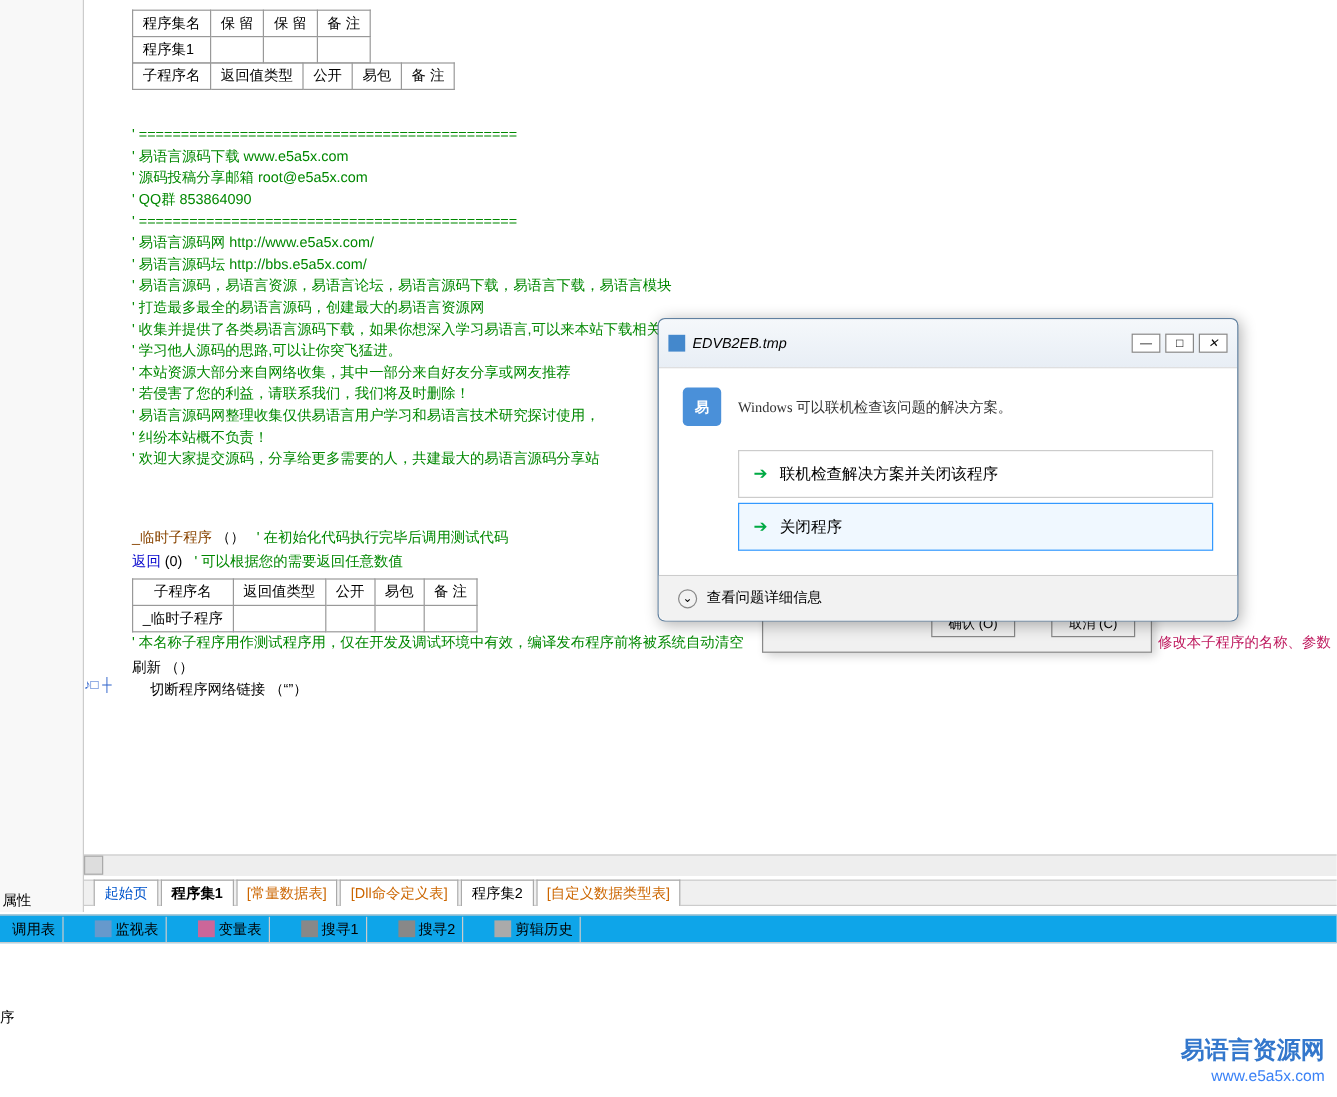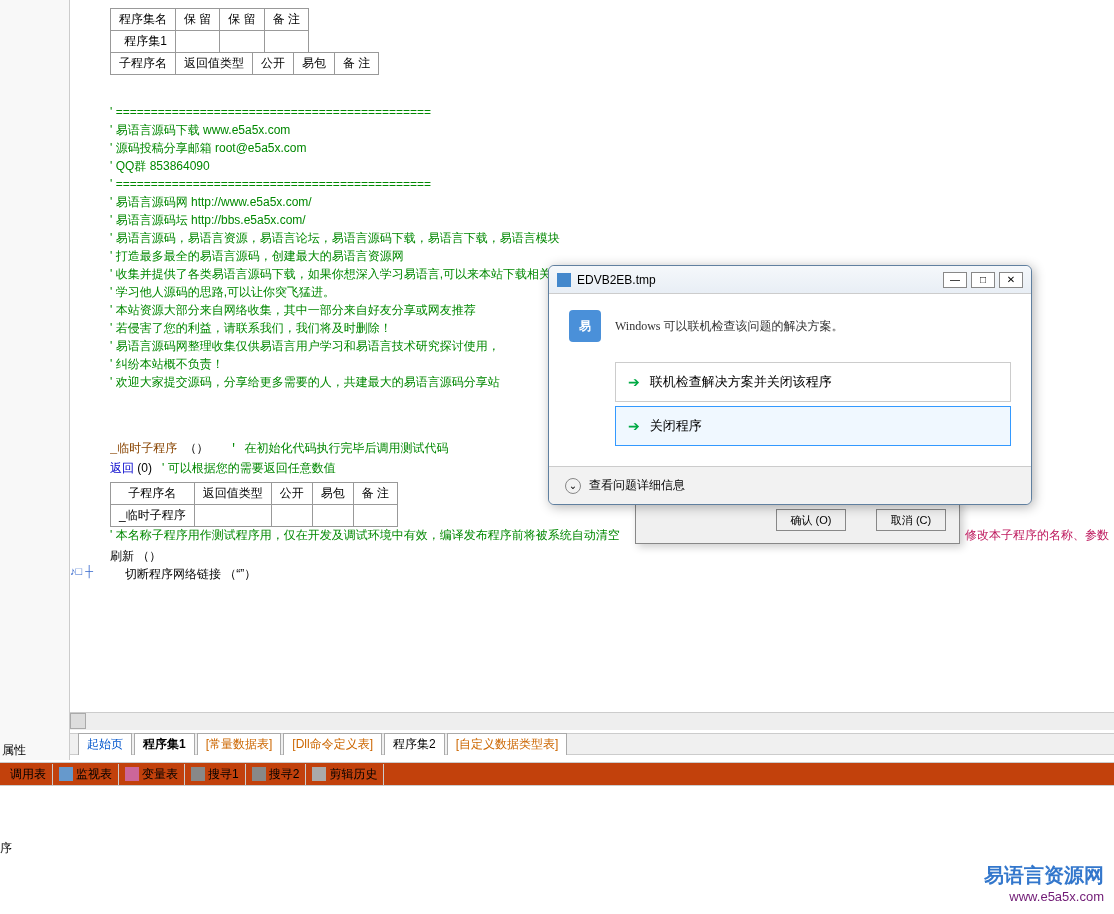--- a/index.html
+++ b/index.html
@@ -1,63 +1,63 @@
 <!DOCTYPE html>
 <html><head>
 <meta charset="utf-8">
 <style>
 * { margin: 0; padding: 0; box-sizing: border-box; }
 body { font-family: "SimSun", "宋体", sans-serif; font-size: 12px; background: #fff; width: 1114px; height: 914px; overflow: hidden; position: relative; color: #000; }
 .left-panel { position: absolute; left: 0; top: 0; width: 70px; height: 760px; border-right: 1px solid #ccc; background: #f8f8f8; }
 .sidebar-label { position: absolute; left: 2px; top: 742px; font-size: 12px; }
 .code-area { position: absolute; left: 70px; top: 0; right: 0; height: 730px; background: #fff; overflow: hidden; padding-left: 40px; }
-.table1 { position: absolute; left: 110px; top: 8px; border-collapse: collapse; text-align: right; }
+.table1 { position: absolute; left: 110px; top: 8px; border-collapse: collapse; }
 .table1 td, .table1 th { border: 1px solid #999; padding: 2px 8px; font-size: 12px; background: #fff; }
 .table1 th { font-weight: normal; }
 .table2 { position: absolute; left: 110px; top: 52px; border-collapse: collapse; }
 .table2 td, .table2 th { border: 1px solid #999; padding: 2px 8px; font-size: 12px; background: #fff; }
 .table2 th { font-weight: normal; }
 .link-blue { color: #0000cc; }
 .comments { position: absolute; left: 110px; top: 103px; color: #008800; line-height: 18px; }
 .comments div { white-space: nowrap; }
 .kw-black { color: #000; }
-.func-call { position: absolute; left: 110px; top: 440px; font-family: Liberation Mono, monospace; }
+.func-call { position: absolute; left: 110px; top: 440px; }
 .return-line { position: absolute; left: 110px; top: 460px; }
 .table3 { position: absolute; left: 110px; top: 482px; border-collapse: collapse; }
 .table3 td, .table3 th { border: 1px solid #999; padding: 2px 8px; font-size: 12px; background: #fff; }
 .table3 th { font-weight: normal; }
 .comment3 { position: absolute; left: 110px; top: 527px; color: #008800; }
 .refresh-line { position: absolute; left: 110px; top: 548px; }
 .last-line { position: absolute; left: 125px; top: 566px; }
 .gutter-icon { position: absolute; left: 70px; top: 565px; width: 30px; color: #3366cc; font-size: 11px; }
 .scroll-bottom { position: absolute; left: 70px; top: 712px; right: 0; height: 18px; background: #eee; border-top: 1px solid #ccc; }
 .scroll-btn { display: inline-block; width: 16px; height: 16px; background: #ddd; border: 1px solid #aaa; }
 .tabs-doc { position: absolute; left: 70px; top: 733px; right: 0; height: 22px; background: #f0f0f0; border-top: 1px solid #ccc; border-bottom: 1px solid #ccc; display: flex; align-items: center; padding-left: 8px; gap: 2px; }
 .doc-tab { padding: 2px 8px; border: 1px solid #aaa; border-bottom: none; background: #fff; cursor: pointer; font-size: 12px; }
 .doc-tab.active { font-weight: bold; background: #fff; }
 .doc-tab.link { color: #0055cc; }
 .doc-tab.orange { color: #cc6600; }
-.bottom-toolbar { position: absolute; left: 0; top: 762px; right: 0; height: 24px; background: #c2410c; border-top: 1px solid #ccc; border-bottom: 1px solid #ccc; display: flex; align-items: center; padding-left: 4px; gap: 0; }
+.bottom-toolbar { position: absolute; left: 0; top: 762px; right: 0; height: 24px; background: #0ea5e9; border-top: 1px solid #ccc; border-bottom: 1px solid #ccc; display: flex; align-items: center; padding-left: 4px; gap: 20px; }
 .tb-btn { padding: 2px 6px; border-right: 1px solid #ccc; cursor: pointer; display: flex; align-items: center; gap: 3px; }
 .tb-icon { width: 14px; height: 14px; display: inline-block; background: #6699cc; }
 .status { position: absolute; left: 0; top: 840px; font-size: 12px; }
 .watermark { position: absolute; right: 10px; bottom: 10px; text-align: right; }
 .watermark .cn { color: #3377cc; font-size: 20px; font-weight: bold; font-family: "Microsoft YaHei"; text-align: right; }
-.watermark .url { color: #701a75; font-size: 13px; }
+.watermark .url { color: #3b82f6; font-size: 13px; }
 
 
 .dialog-back { position: absolute; left: 635px; top: 500px; width: 325px; height: 44px; background: #f0f0f0; border: 1px solid #888; box-shadow: 3px 3px 8px rgba(0,0,0,.2); }
 .dialog-back .btn { position: absolute; top: 8px; width: 70px; height: 22px; border: 1px solid #888; background: #efefef; text-align: center; line-height: 20px; font-size: 11px; }
 .dialog-back .btn1 { left: 140px; }
 .dialog-back .btn2 { left: 240px; }
 .back-text { position: absolute; left: 965px; top: 527px; color: #be185d; font-size: 12px; }
 
 
 .dialog { position: absolute; left: 548px; top: 265px; width: 484px; background: #fff; border: 1px solid #6080a0; border-radius: 6px; box-shadow: 2px 2px 12px rgba(0,0,0,.3); }
-.dialog-title { height: 28px; display: flex; align-items: center; padding: 0 8px; background: linear-gradient(#f5f8fb,#e8eef5); border-bottom: 1px solid #ccc; border-radius: 6px 6px 0 0; }
+.dialog-title { height: 41px; display: flex; align-items: center; padding: 0 8px; background: linear-gradient(#f5f8fb,#e8eef5); border-bottom: 1px solid #ccc; border-radius: 6px 6px 0 0; font-style: italic; }
 .dialog-title .t-icon { width: 14px; height: 14px; background: #4488cc; margin-right: 6px; }
 .dialog-title .spacer { flex: 1; }
 .win-btn { width: 24px; height: 16px; border: 1px solid #888; margin-left: 4px; background: #fff; display: flex; align-items: center; justify-content: center; font-size: 10px; }
 .dialog-body { padding: 16px 20px 10px 20px; }
 .dialog-body .row1 { display: flex; gap: 14px; align-items: flex-start; margin-bottom: 10px; }
 .app-icon { width: 32px; height: 32px; background: #4a90d9; border-radius: 4px; display: flex; align-items: center; justify-content: center; color: #fff; font-weight: bold; }
 .main-msg { color: #003399; font-size: 15px; font-family: "Microsoft YaHei"; }
 .sub-msg { font-size: 12px; margin-top: 8px; color: #333; font-family: "Microsoft YaHei"; }
 .actions { margin: 20px 0 10px 46px; }
 .action-item { border: 1px solid #ccc; padding: 10px 12px; margin-bottom: 4px; display: flex; align-items: center; gap: 10px; cursor: pointer; font-family: "Microsoft YaHei"; font-size: 13px; }

